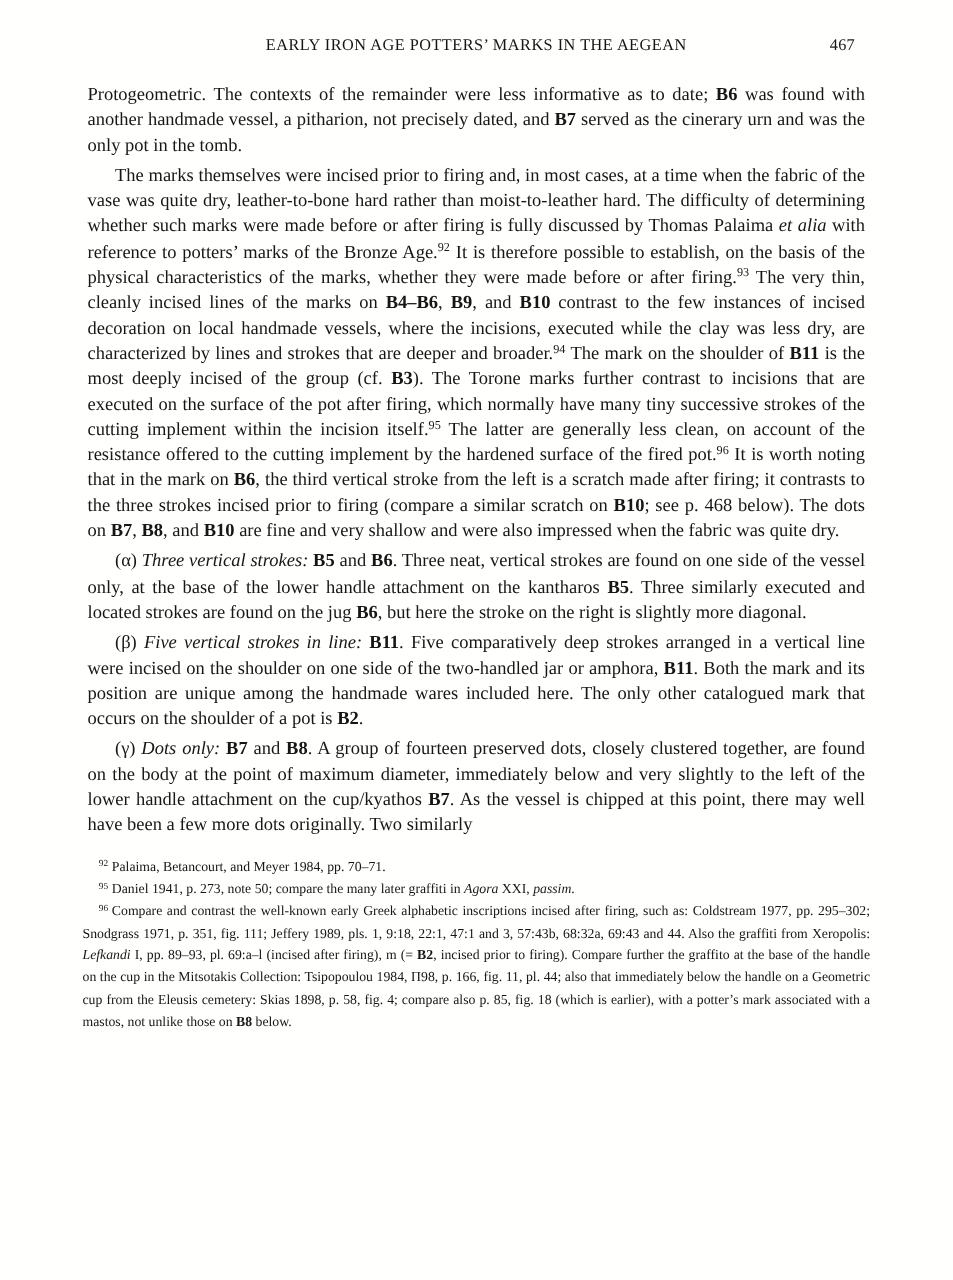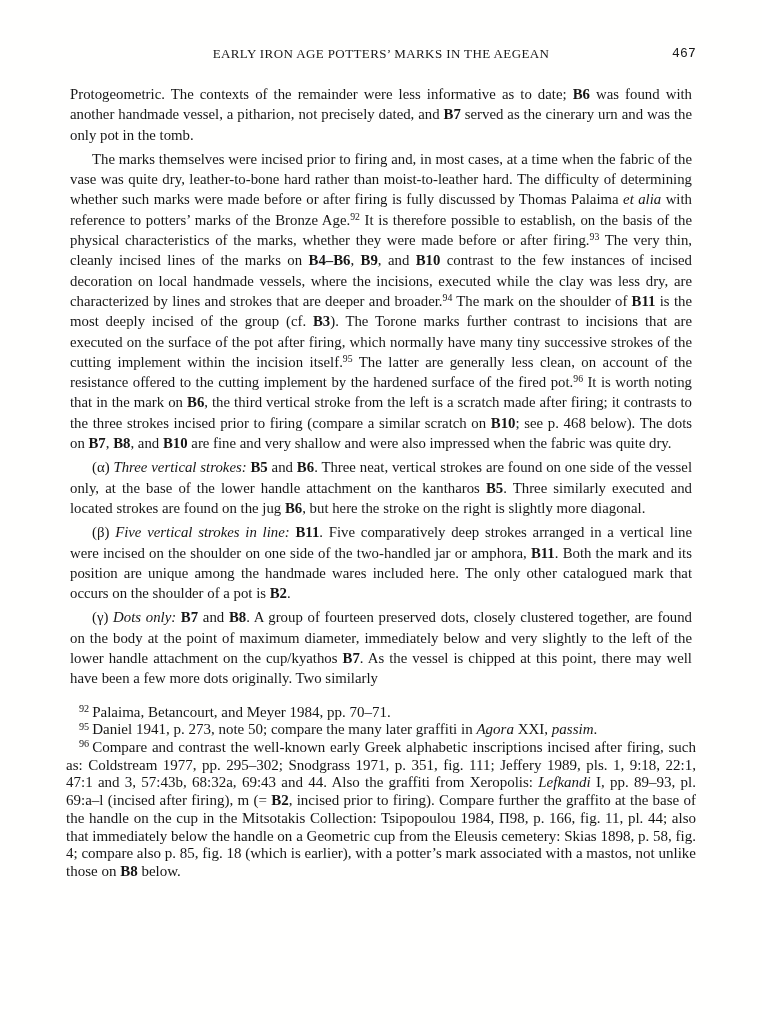--- a/index.html
+++ b/index.html
@@ -8,54 +8,53 @@
     background: #ffffff;
   }
   .page {
     position: relative;
     width: 762px;
     height: 1024px;
     box-sizing: border-box;
     background: #fffffe;
     color: #161616;
     font-family: "Liberation Serif", "DejaVu Serif", serif;
-    padding: 46px 66px 0 66px;
+    padding: 28px 66px 0 66px;
     overflow: hidden;
   }
   .running-head {
     position: relative;
     text-align: center;
     font-size: 13px;
     letter-spacing: 0.4px;
     line-height: 16px;
     margin-bottom: 22px;
     white-space: nowrap;
   }
   .page-number {
     position: absolute;
-    right: 0;
+    right: 12px;
     top: 0;
     letter-spacing: 0.2px;
-    font-family: Liberation Mono, monospace;
   }
   .body-text {
     font-size: 14.8px;
     line-height: 20.3px;
     text-align: justify;
   }
   .para {
     margin: 4px;
     text-indent: 22px;
   }
   .para.flush {
     text-indent: 0;
   }
   .footnotes {
     margin-top: 15px;
-    font-size: 15px;
+    font-size: 11px;
     line-height: 17.7px;
     text-align: justify;
   }
   .footnote {
     margin: 0;
     text-indent: 13px;
   }
   .fn-num {
     font-size: 0.68em;
     position: relative;

